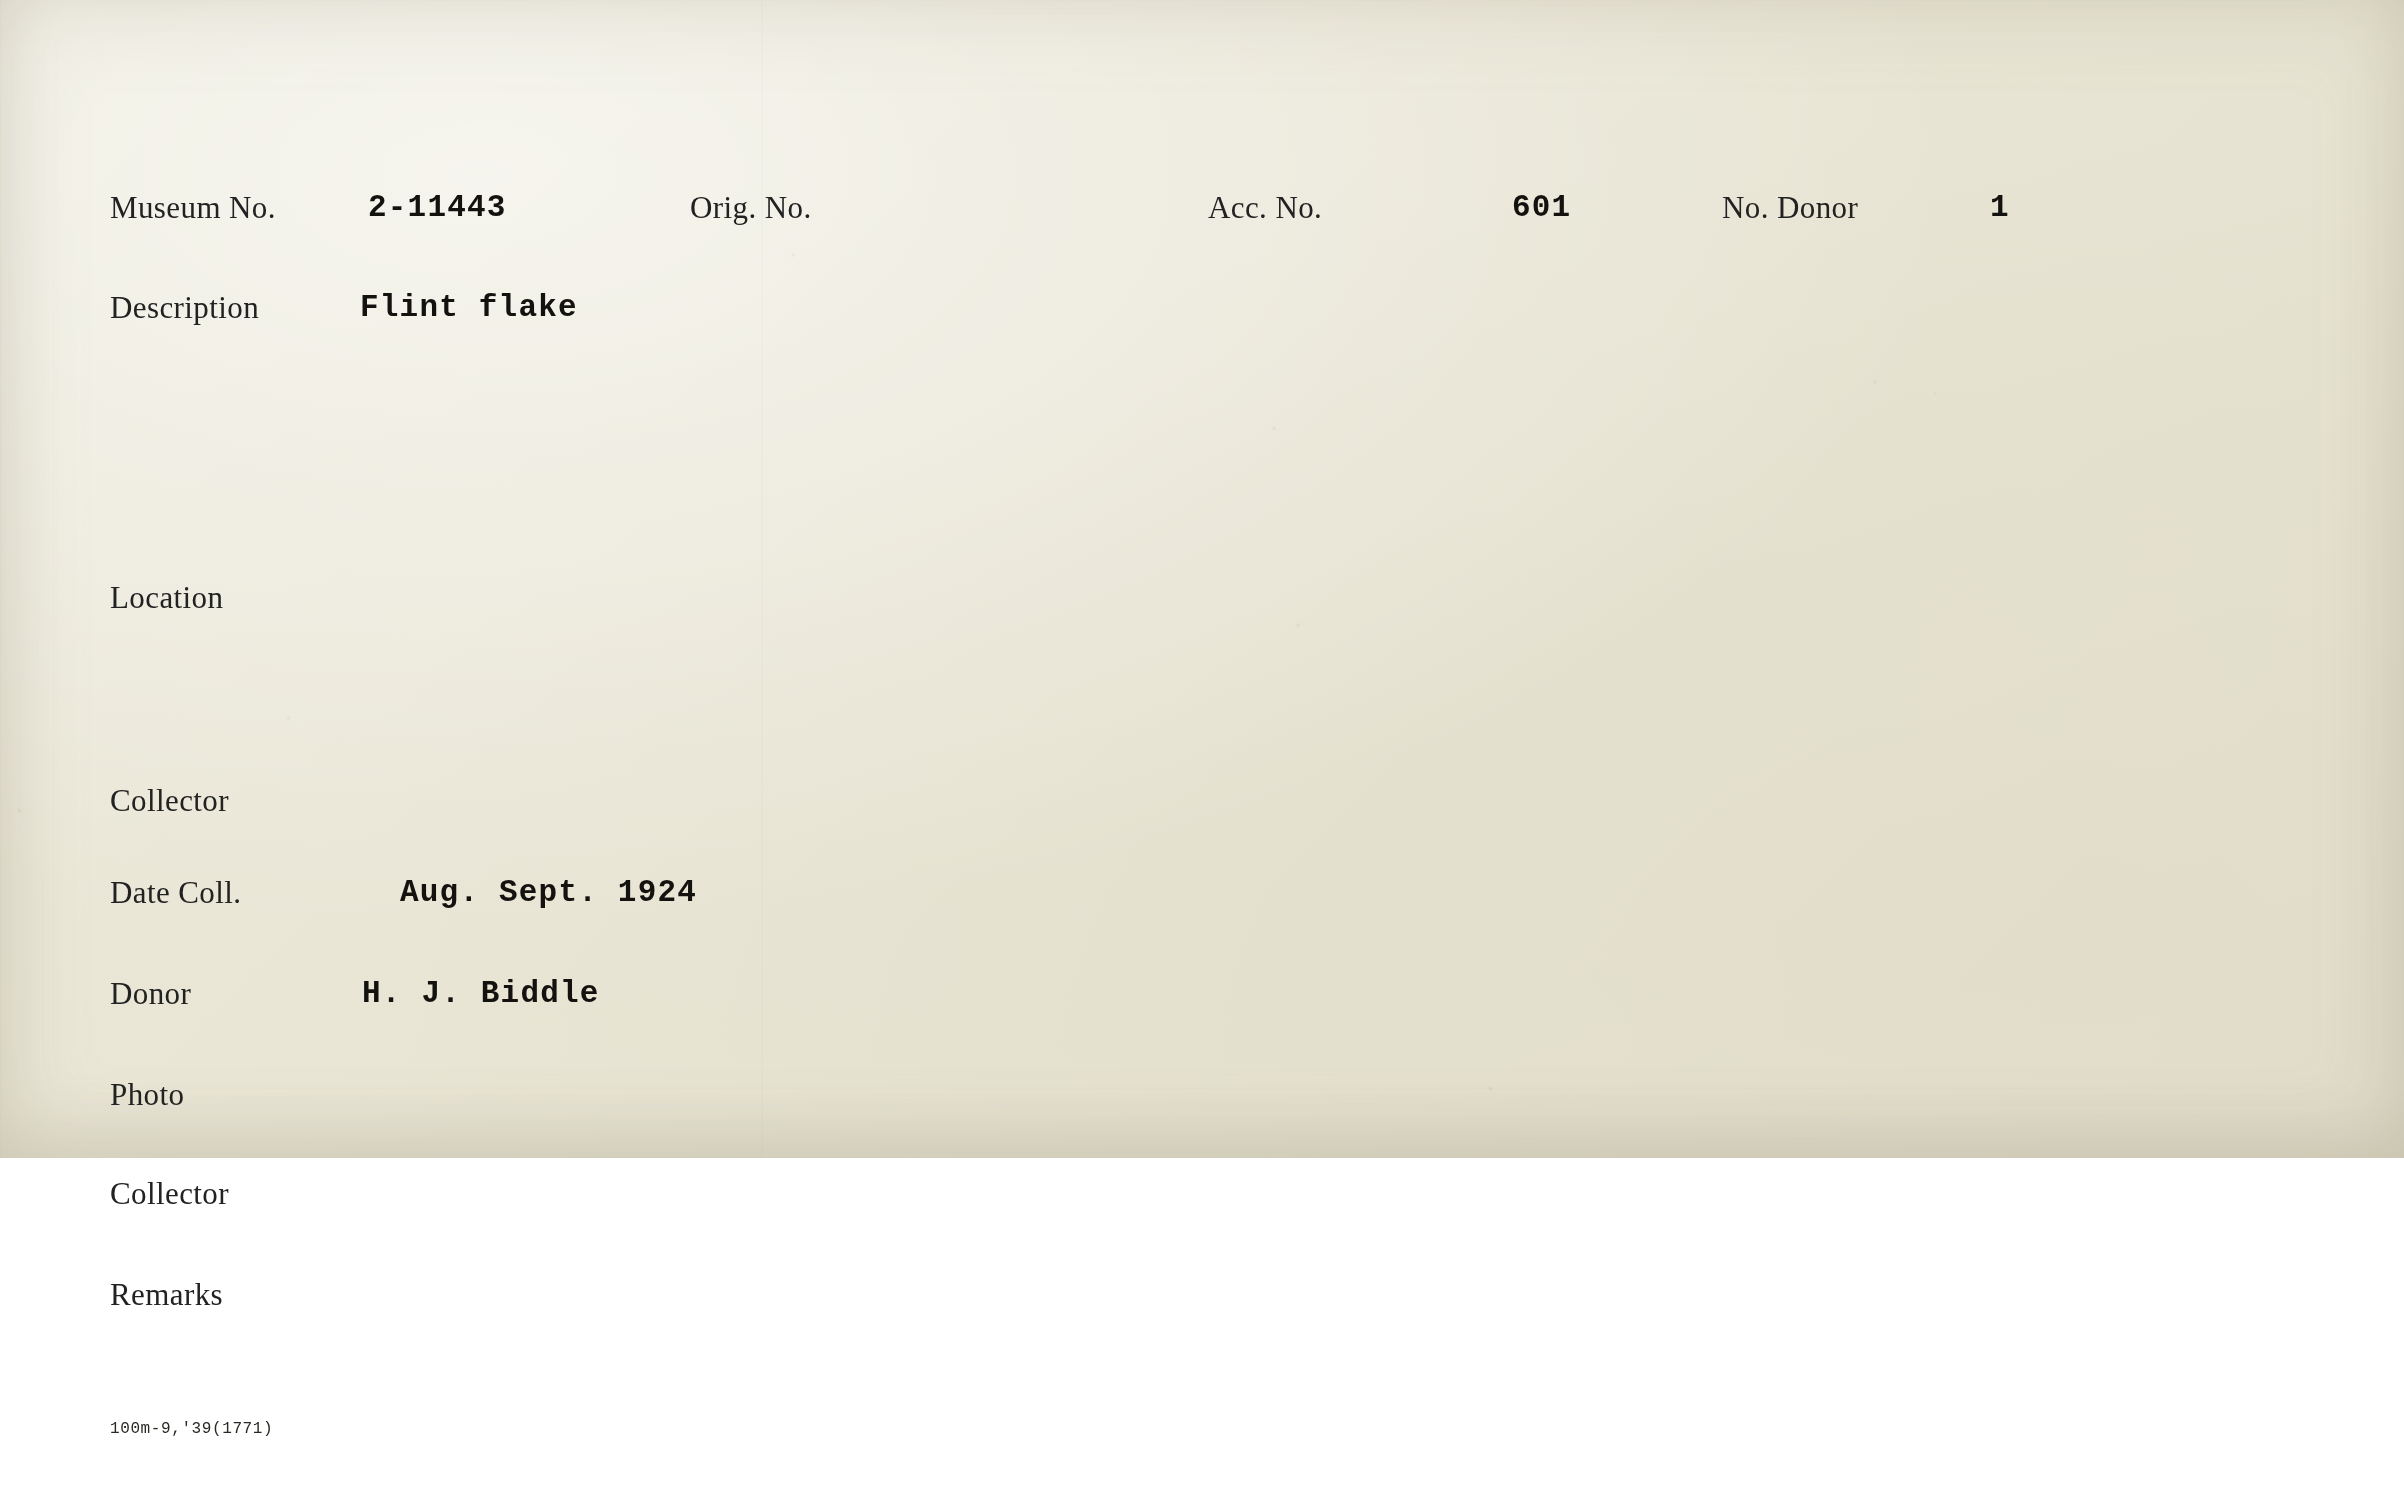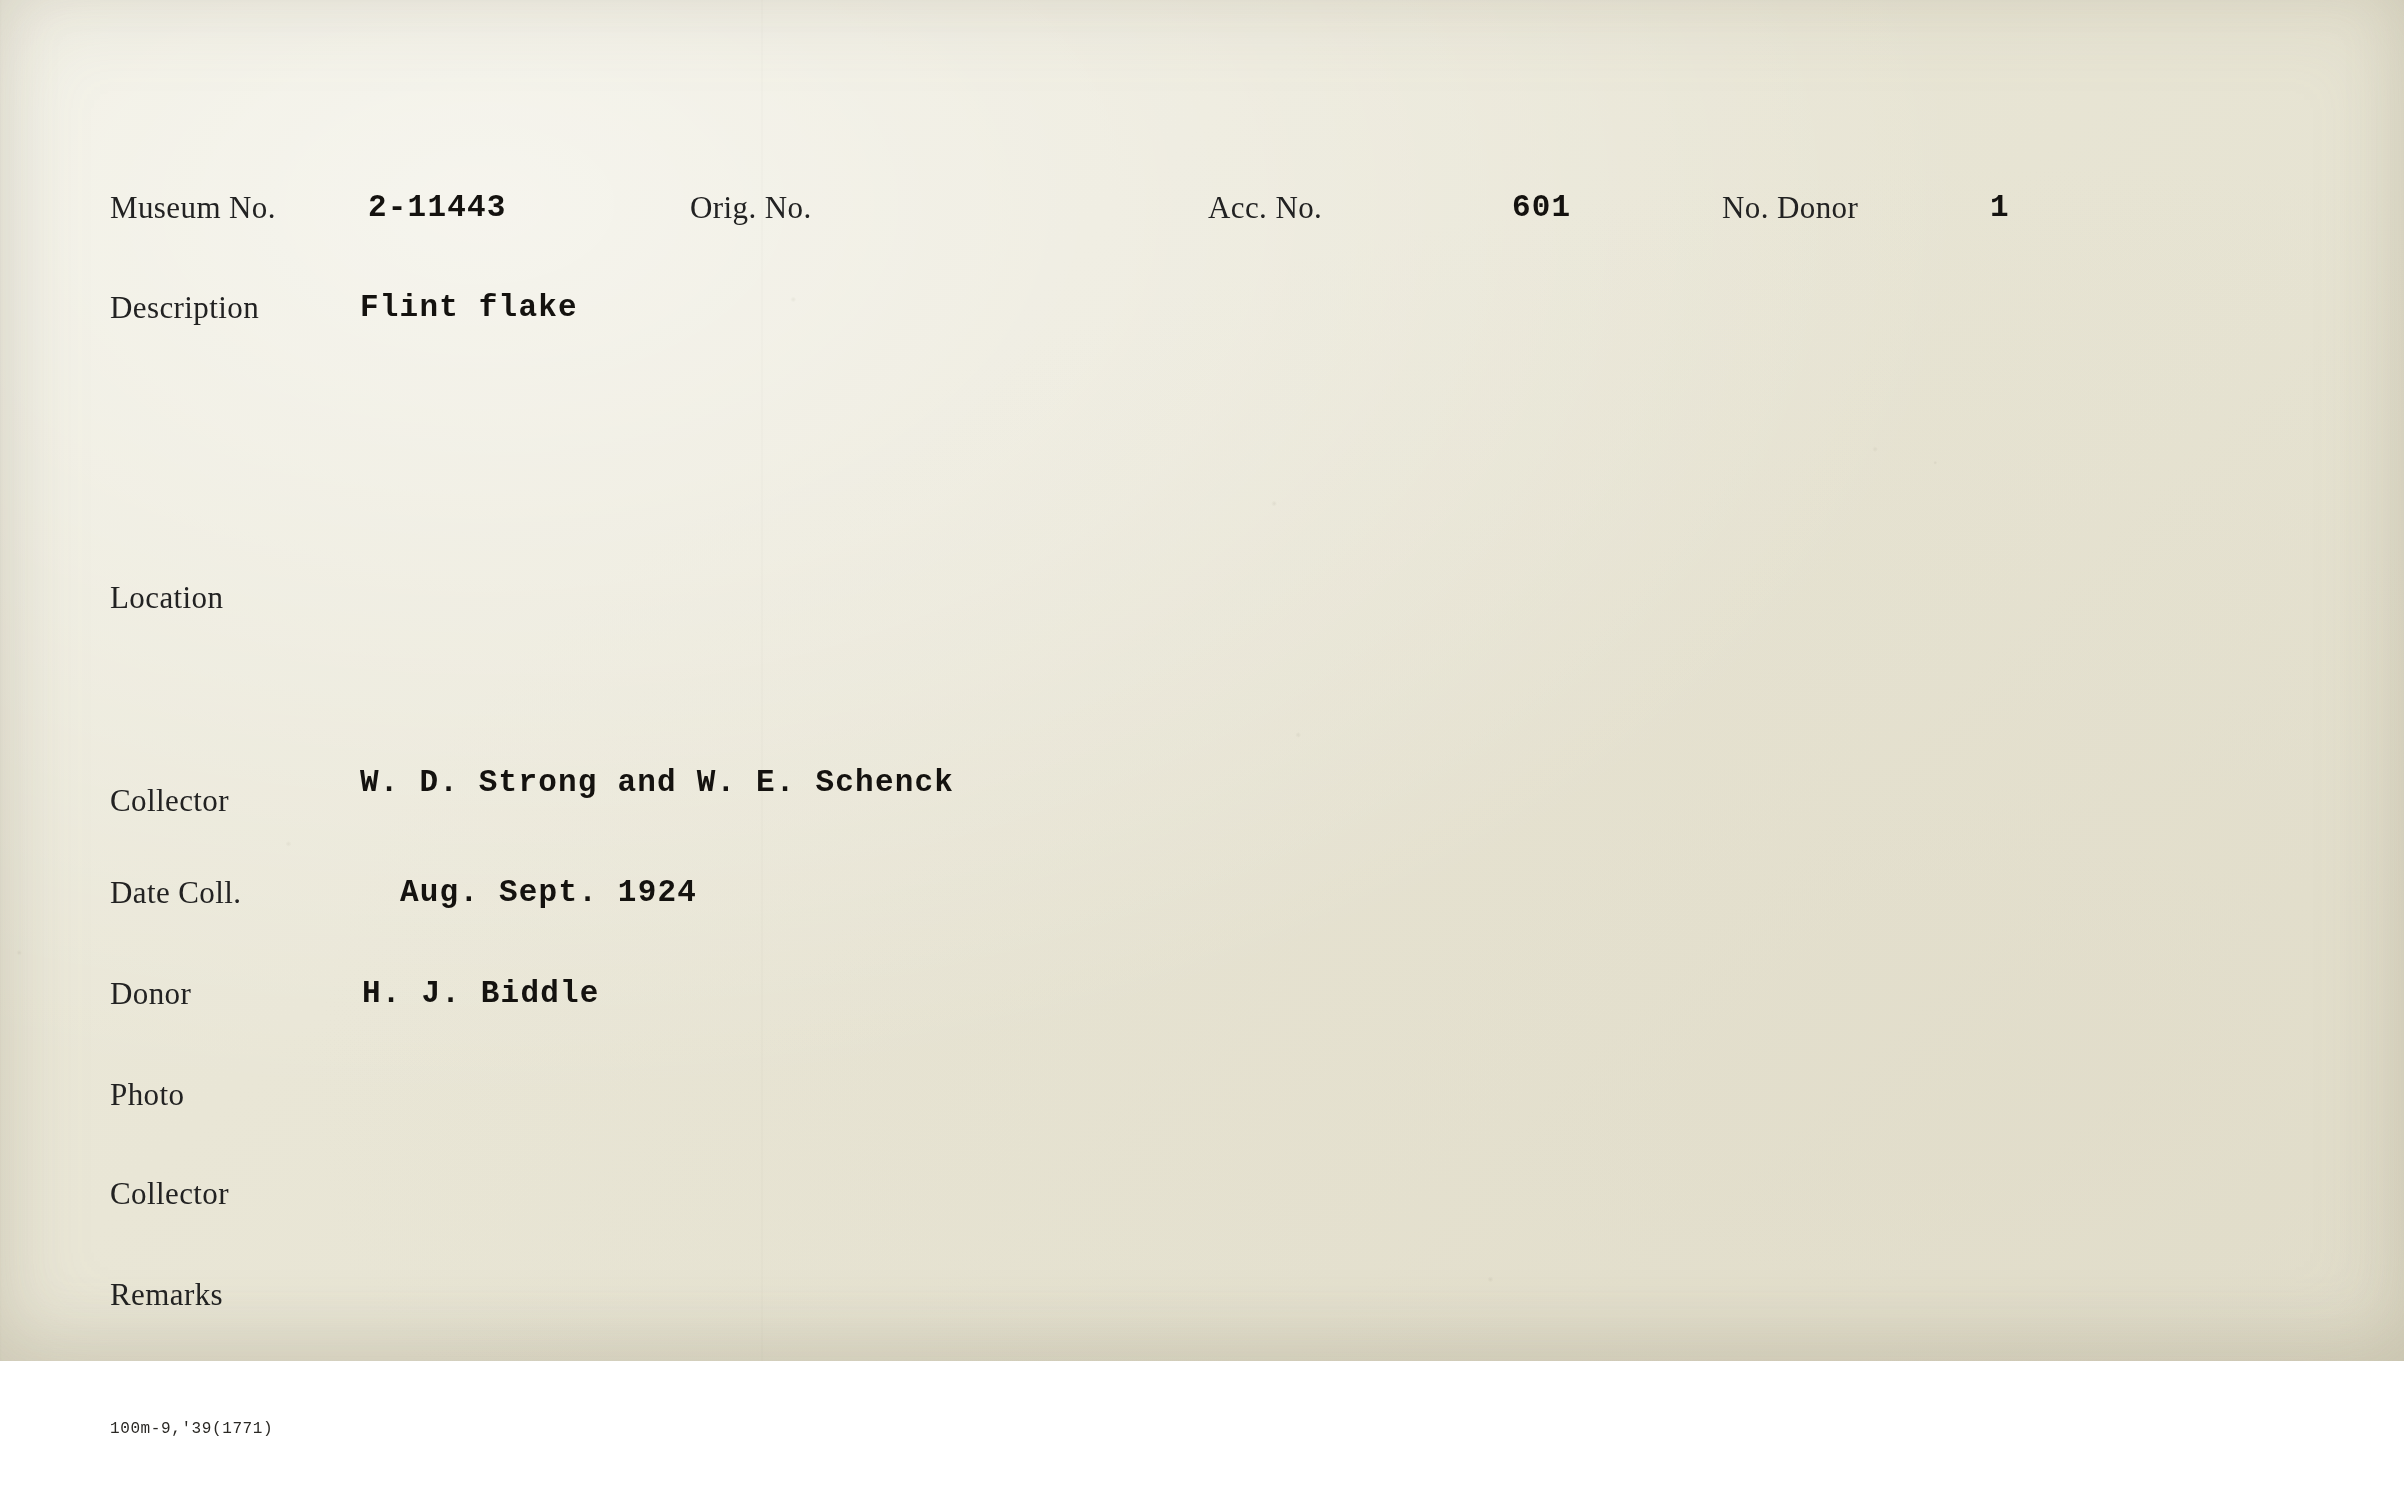--- a/index.html
+++ b/index.html
@@ -9,21 +9,21 @@
   }
   body {
     width: 2404px;
     height: 1502px;
     overflow: hidden;
   }
 
   .card {
     position: relative;
     width: 2404px;
-    height: 1361px;
+    height: 1158px;
     background:
       radial-gradient(ellipse at 20% 15%, rgba(255,255,255,0.55) 0%, rgba(255,255,255,0) 55%),
       radial-gradient(ellipse at 85% 80%, rgba(222,216,196,0.45) 0%, rgba(222,216,196,0) 60%),
       linear-gradient(135deg, #eceadb 0%, #e9e6d6 35%, #e6e3d2 70%, #e2dfcd 100%);
     font-family: "Liberation Serif", serif;
     color: #1b1b1b;
   }
 
   
   .grain {
@@ -137,21 +137,20 @@
 
   <div class="label r-pieces-label">No. Donor</div>
   <div class="typed r-pieces-value">1</div>
 
   <div class="label r-desc-label">Description</div>
   <div class="typed r-desc-value">Flint flake</div>
 
   <div class="label r-loc-label">Location</div>
 
   <div class="label r-coll-label">Collector</div>
-  <div class="typed r-coll-value">W. D. Strong and W. E. Schenck</div>
 
   <div class="label r-date-label">Date Coll.</div>
   <div class="typed r-date-value">Aug. Sept. 1924</div>
 
   <div class="label r-donor-label">Donor</div>
   <div class="typed r-donor-value">H. J. Biddle</div>
 
   <div class="label r-photo-label">Photo</div>
   <div class="typed r-photo-value"></div>
 

